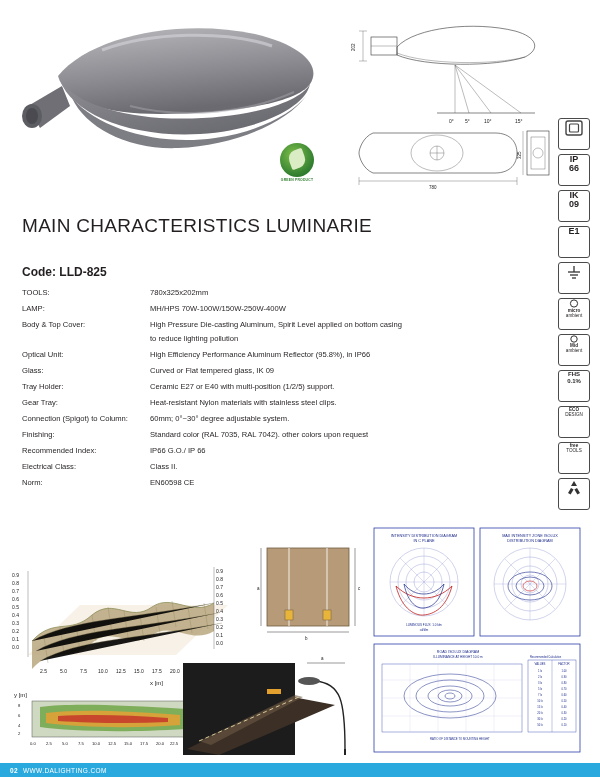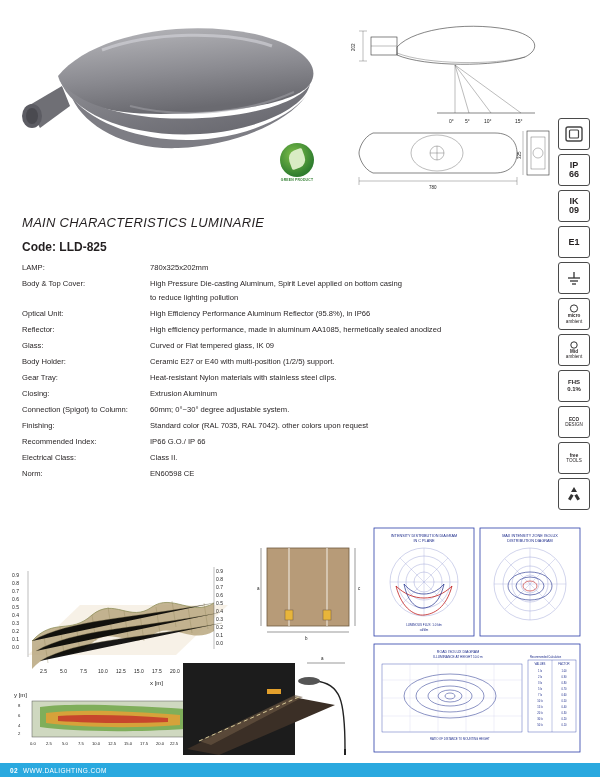--- a/index.html
+++ b/index.html
@@ -70,42 +70,41 @@
     width: 36px;
   }
   .icon-box {
     width: 32px; height: 32px;
     border: 1px solid #4a4a4a;
     border-radius: 3px;
     margin-bottom: 4px;
     display: flex;
     flex-direction: column;
     align-items: center;
-    justify-content: center;
+    justify-content: flex-start;
     font-size: 9px;
     font-weight: bold;
     line-height: 9px;
     background: #fff;
   }
   .icon-box.small-txt { font-size: 6px; line-height: 7px; }
   .icon-box.tiny-txt { font-size: 4.6px; line-height: 5.4px; }
   .icon-box .sub { font-weight: normal; }
 
   
   .spec-wrap {
     position: absolute;
     left: 22px; top: 215px;
     width: 510px;
   }
   .section-title {
-    font-size: 13px;
+    font-size: 19px;
     letter-spacing: 0.3px;
-    margin: 0 0 10px 0;
+    margin: 0 0 28px 0;
     font-weight: normal;
-    font-style: italic;
   }
   .code-line {
     font-size: 12px;
     font-weight: bold;
     margin: 0 0 9px 0;
   }
   table.specs {
     border-collapse: collapse;
     width: 100%;
     font-size: 7.6px;
@@ -308,53 +307,49 @@
     </div>
   </div>
 
   <div class="spec-wrap">
     <div class="section-title">MAIN CHARACTERISTICS LUMINARIE</div>
     <div class="code-line">Code: LLD-825</div>
 
     <table class="specs">
       <tbody>
           <tr>
+        <td class="label">TOOLS:</td>
+        <td class="value">780x325x202mm</td>
+      </tr>
+      <tr>
         <td class="label">LAMP:</td>
-        <td class="value">780x325x202mm</td>
+        <td class="value">MH/HPS 70W-100W/150W-250W-400W</td>
       </tr>
       <tr>
         <td class="label">Body &amp; Top Cover:</td>
         <td class="value">
           <span>High Pressure Die-casting Aluminum, Spirit Level applied on bottom casing</span>
           <span class="sub-line">to reduce lighting pollution</span>
         </td>
       </tr>
       <tr>
         <td class="label">Optical Unit:</td>
         <td class="value">High Efficiency Performance Aluminum Reflector (95.8%), in IP66</td>
       </tr>
       <tr>
-        <td class="label">Reflector:</td>
-        <td class="value">High efficiency performance, made in aluminum AA1085, hermetically sealed anodized</td>
-      </tr>
-      <tr>
         <td class="label">Glass:</td>
         <td class="value">Curved or Flat tempered glass, IK 09</td>
       </tr>
       <tr>
-        <td class="label">Body Holder:</td>
+        <td class="label">Tray Holder:</td>
         <td class="value">Ceramic E27 or E40 with multi-position (1/2/5) support.</td>
       </tr>
       <tr>
         <td class="label">Gear Tray:</td>
         <td class="value">Heat-resistant Nylon materials with stainless steel clips.</td>
-      </tr>
-      <tr>
-        <td class="label">Closing:</td>
-        <td class="value">Extrusion Aluminum</td>
       </tr>
       <tr>
         <td class="label">Connection (Spigot) to Column:</td>
         <td class="value">60mm; 0°~30°  degree adjustable system.</td>
       </tr>
       <tr>
         <td class="label">Finishing:</td>
         <td class="value">Standard color (RAL 7035, RAL 7042).    other colors upon request</td>
       </tr>
       <tr>

